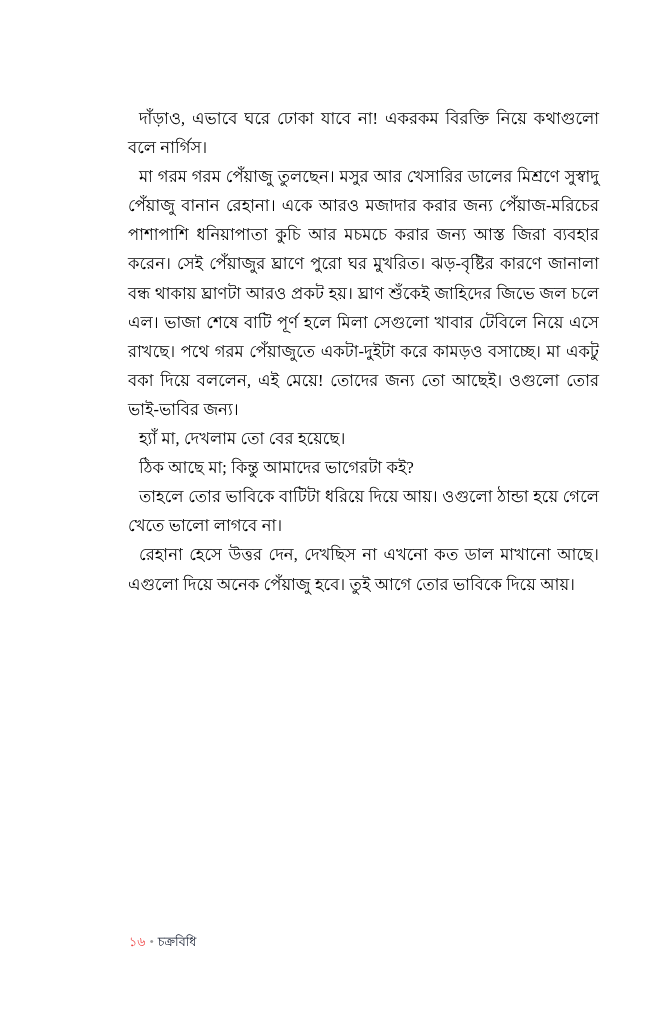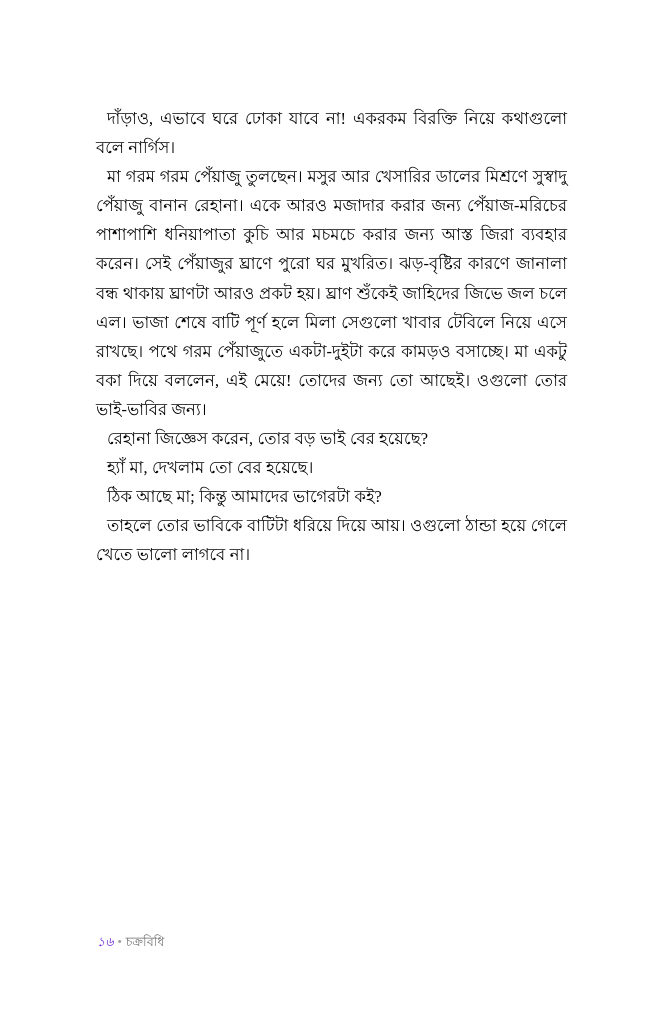--- a/index.html
+++ b/index.html
@@ -12,20 +12,21 @@
     font-family: "Liberation Serif", "DejaVu Serif", serif;
     color: #000000;
   }
   .page {
     position: relative;
     width: 606px;
     height: 1024px;
     background: #ffffff;
     overflow: hidden;
     box-sizing: border-box;
+    margin-left: 32px;
   }
   .text-column {
     position: absolute;
     left: 96px;
     top: 104px;
     width: 471px;
   }
   .para {
     margin: 0 0 0 0;
     text-align: justify;
@@ -45,43 +46,42 @@
     position: absolute;
     left: 97px;
     top: 933px;
     font-size: 12.6px;
     line-height: 18px;
     color: #9a9a9a;
     white-space: nowrap;
     font-family: "Liberation Serif", "DejaVu Serif", serif;
   }
   .footer .folio-num {
-    color: #6d28d9;
-    font-style: italic;
+    color: #ef4444;
   }
   .footer .folio-sep {
     display: inline-block;
     margin: 0 4px 0 4px;
     color: #9a9a9a;
   }
   .footer .folio-title {
-    color: #737373;
+    color: #0f172a;
   }
 </style>
 </head>
 <body>
 
 <div class="page">
 
   <div class="text-column">
     <p class="para">দাঁড়াও, এভাবে ঘরে ঢোকা যাবে না! একরকম বিরক্তি নিয়ে কথাগুলো বলে নার্গিস।</p>
     <p class="para">মা গরম গরম পেঁয়াজু তুলছেন। মসুর আর খেসারির ডালের মিশ্রণে সুস্বাদু পেঁয়াজু বানান রেহানা। একে আরও মজাদার করার জন্য পেঁয়াজ-মরিচের পাশাপাশি ধনিয়াপাতা কুচি আর মচমচে করার জন্য আস্ত জিরা ব্যবহার করেন। সেই পেঁয়াজুর ঘ্রাণে পুরো ঘর মুখরিত। ঝড়-বৃষ্টির কারণে জানালা বন্ধ থাকায় ঘ্রাণটা আরও প্রকট হয়। ঘ্রাণ শুঁকেই জাহিদের জিভে জল চলে এল। ভাজা শেষে বাটি পূর্ণ হলে মিলা সেগুলো খাবার টেবিলে নিয়ে এসে রাখছে। পথে গরম পেঁয়াজুতে একটা-দুইটা করে কামড়ও বসাচ্ছে। মা একটু বকা দিয়ে বললেন, এই মেয়ে! তোদের জন্য তো আছেই। ওগুলো তোর ভাই-ভাবির জন্য।</p>
-    <p class="para">রেহানা জিজ্ঞেস করেন, তোর বড় ভাই বের হয়েছে?</p>
     <p class="para">হ্যাঁ মা, দেখলাম তো বের হয়েছে।</p>
     <p class="para">ঠিক আছে মা; কিন্তু আমাদের ভাগেরটা কই?</p>
     <p class="para">তাহলে তোর ভাবিকে বাটিটা ধরিয়ে দিয়ে আয়। ওগুলো ঠান্ডা হয়ে গেলে খেতে ভালো লাগবে না।</p>
+    <p class="para">রেহানা হেসে উত্তর দেন, দেখছিস না এখনো কত ডাল মাখানো আছে। এগুলো দিয়ে অনেক পেঁয়াজু হবে। তুই আগে তোর ভাবিকে দিয়ে আয়।</p>
   </div>
 
   <div class="footer">
     <span class="folio-num">১৬</span><span class="folio-sep">•</span><span class="folio-title">চক্রবিধি</span>
   </div>
 
 </div>
 
 </body></html>

